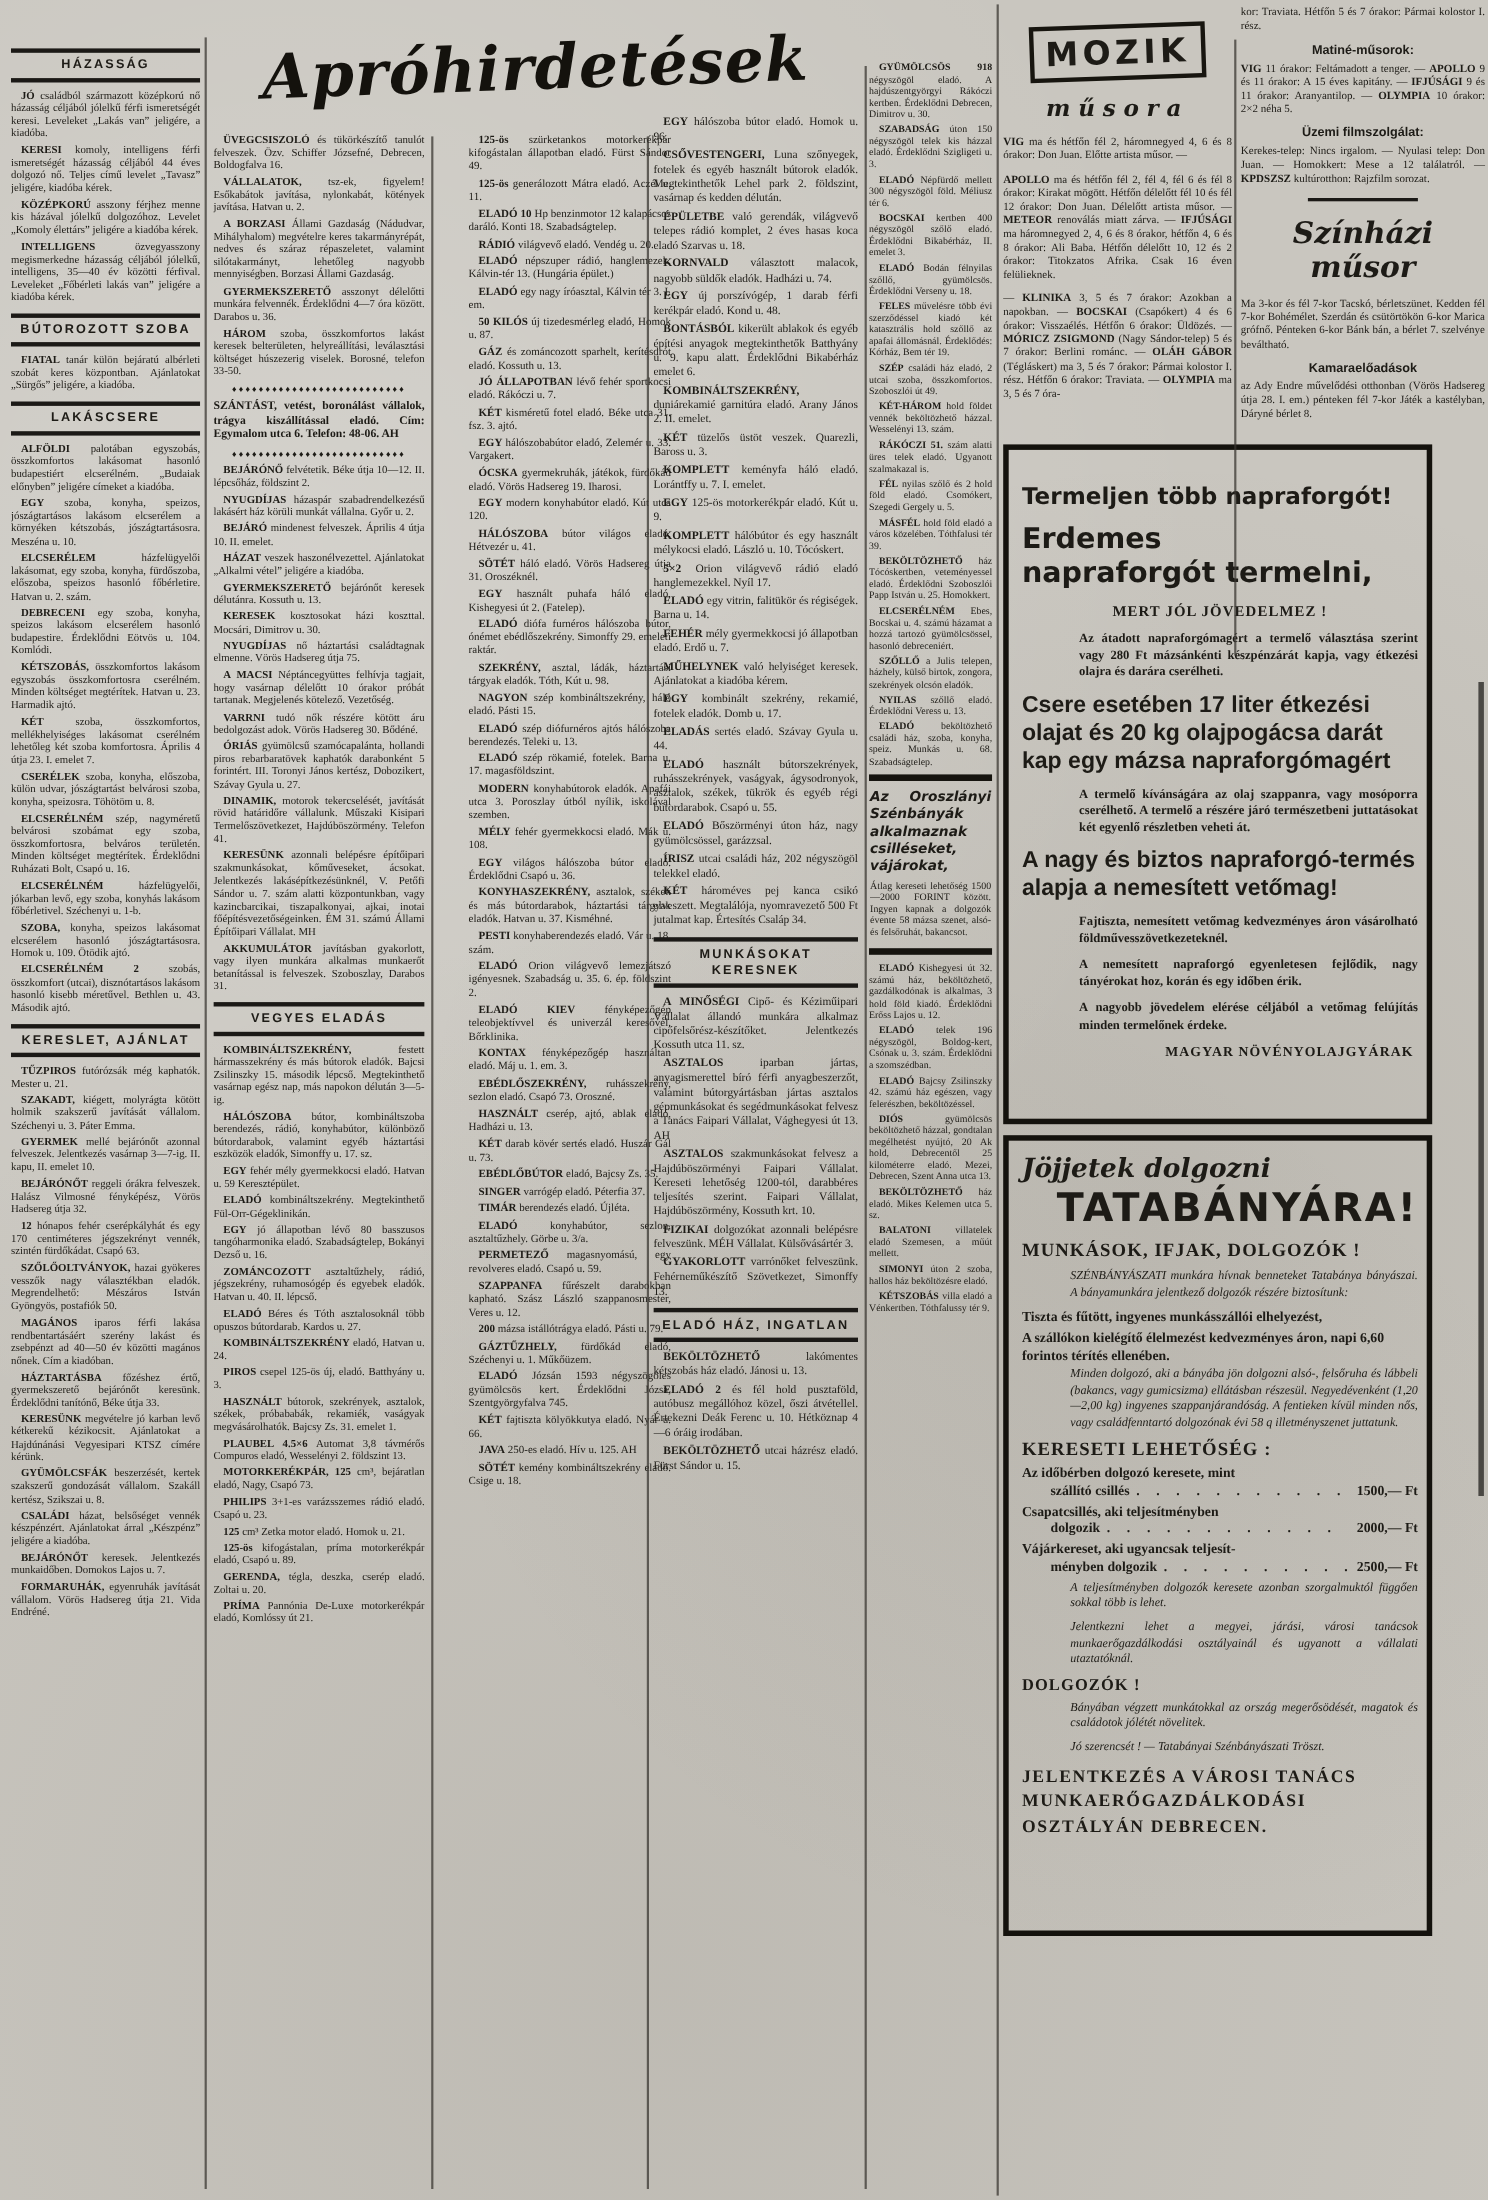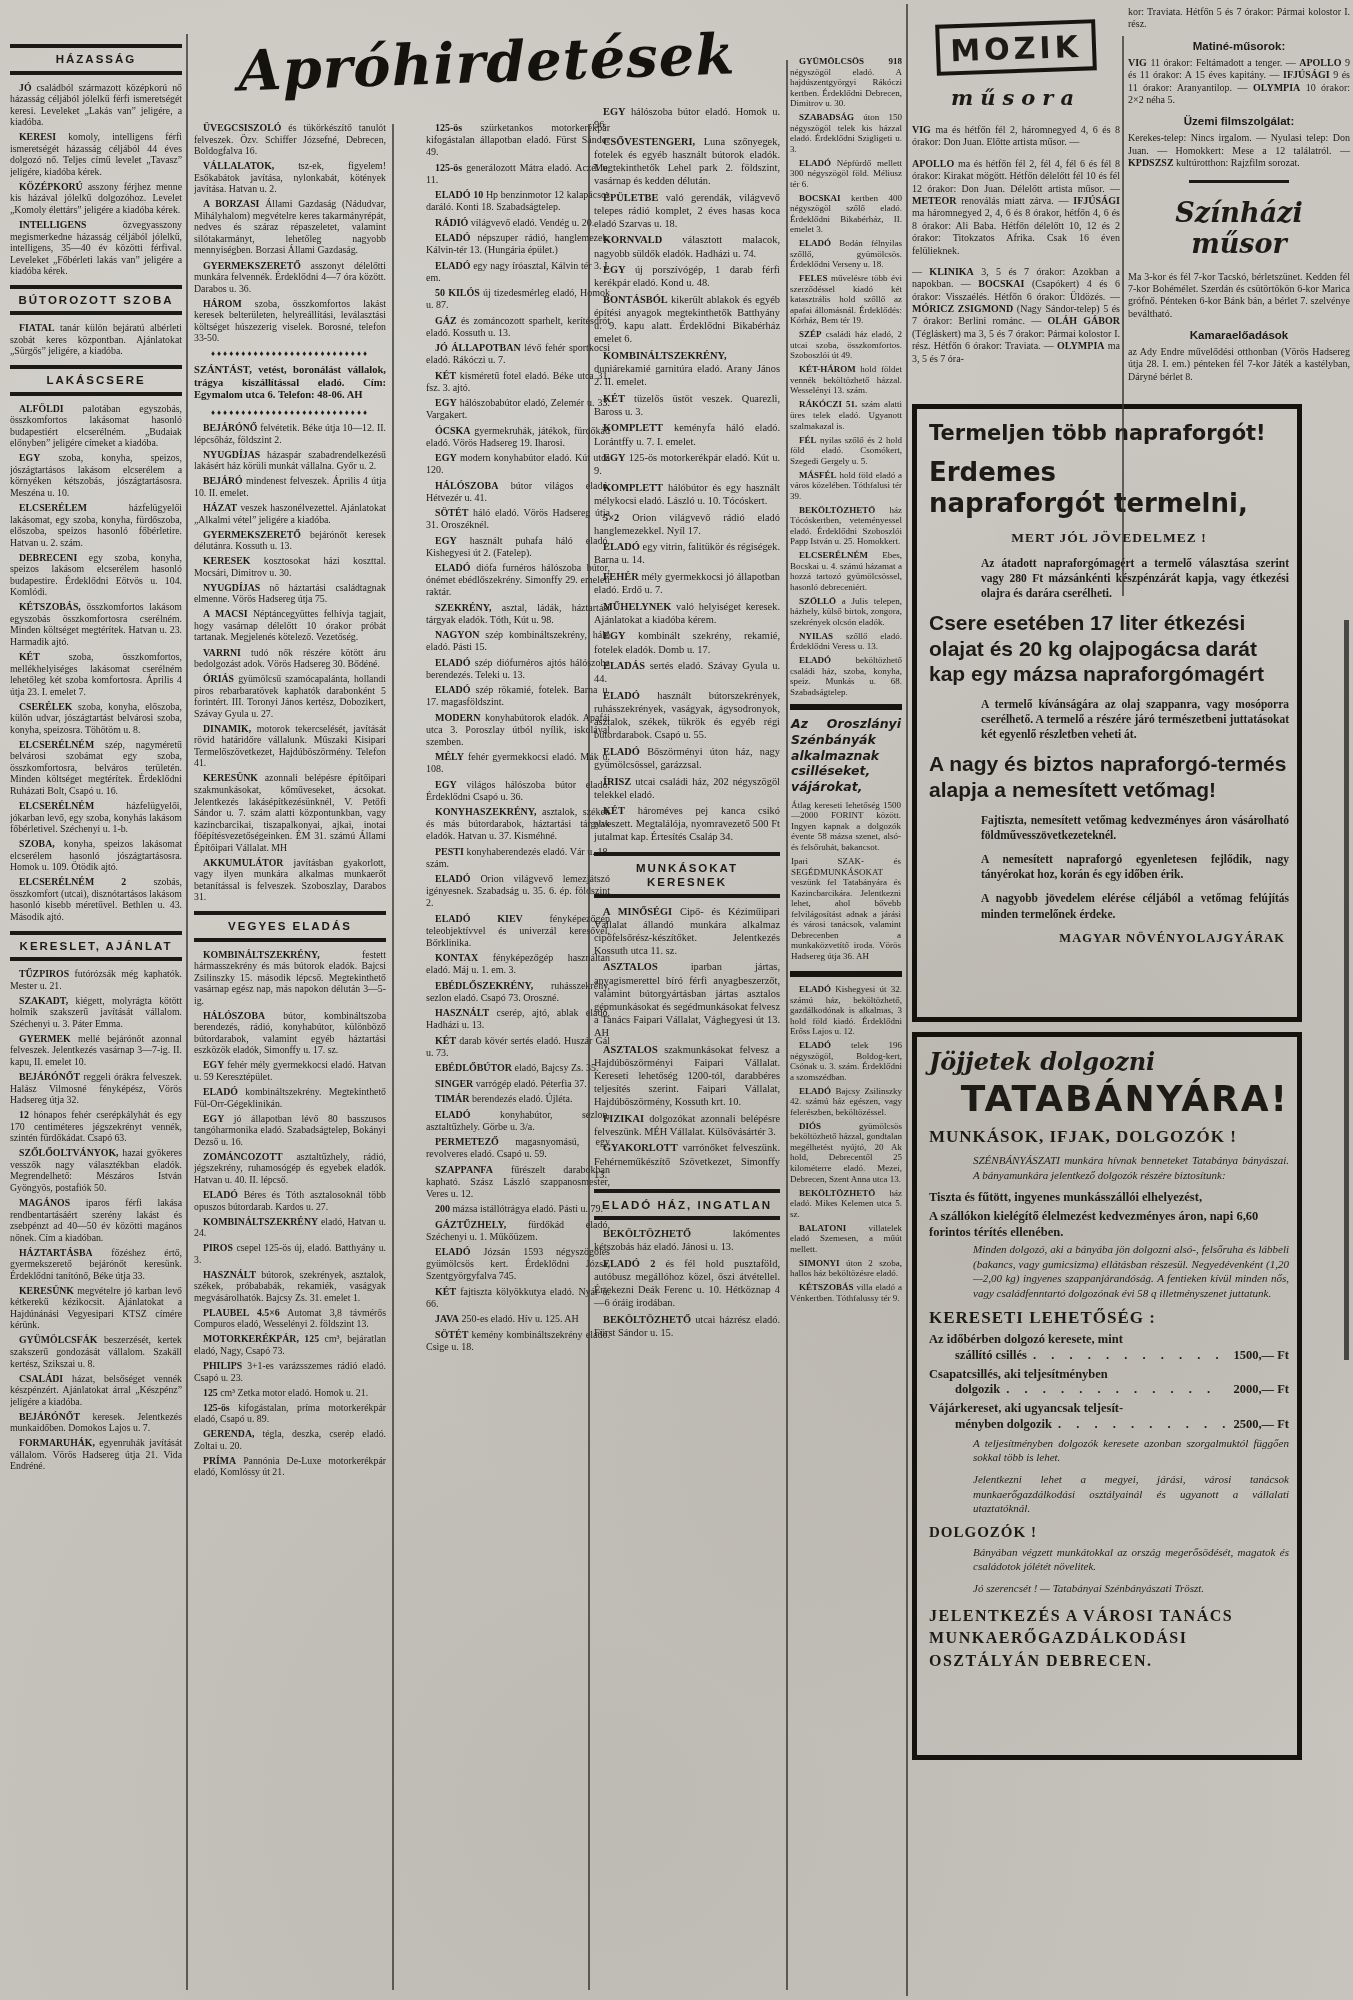--- a/index.html
+++ b/index.html
@@ -43,21 +43,21 @@
   .cine-p{font-size:10px;line-height:1.24;text-align:justify;margin:0 0 9px;}
   .center-head{text-align:center;font-weight:bold;font-family:"Liberation Sans",sans-serif;
     font-size:11.5px;margin:5px 0 5px;}
   .shortrule{width:100px;border-top:3px solid #1b1916;margin:10px auto 12px;}
   .szinhaz-head{font-family:"DejaVu Serif",serif;font-style:italic;font-weight:bold;
     font-size:27px;text-align:center;margin:14px 0 12px;}
   
   .sunflower{border:5px solid #14120d;width:360px;margin-top:12px;padding:12px 8px 8px 12px;
     height:588px;overflow:hidden;font-family:"Liberation Serif",serif;}
   .sf-h1{font-family:"DejaVu Sans",sans-serif;font-weight:bold;font-size:21px;white-space:nowrap;
-    margin:0 0 12px;letter-spacing:0;}
+    margin:18px 0 12px;letter-spacing:0;}
   .sf-h2{font-family:"DejaVu Sans",sans-serif;font-weight:bold;font-size:26px;line-height:1.2;margin:0 0 10px;}
   .sf-mert{text-align:center;font-weight:bold;font-size:13.5px;letter-spacing:1px;margin:4px 0 10px;}
   .sf-p{font-weight:bold;font-size:11.5px;line-height:1.32;margin:0 0 9px 52px;text-align:justify;}
   .sf-claim{font-family:Liberation Sans, sans-serif;font-weight:bold;font-size:21px;line-height:1.22;margin:4px 0 10px;}
   .sf-sign{text-align:right;font-weight:bold;font-size:12.5px;letter-spacing:1px;margin:6px 4px 0 0;}
   
   .tatabanya{border:5px solid #14120d;width:360px;margin-top:10px;padding:10px 8px 8px 12px;
     height:700px;overflow:hidden;}
   .tb-intro{font-family:"DejaVu Serif",serif;font-style:italic;font-weight:bold;font-size:24px;margin:0 0 2px;}
   .tb-title{font-family:"DejaVu Sans",sans-serif;font-weight:bold;font-size:36px;letter-spacing:2px;
@@ -249,21 +249,20 @@
       <p class="ad"><b>FÉL</b> nyilas szőlő és 2 hold föld eladó. Csomókert, Szegedi Gergely u. 5.</p>
       <p class="ad"><b>MÁSFÉL</b> hold föld eladó a város közelében. Tóthfalusi tér 39.</p>
       <p class="ad"><b>BEKÖLTÖZHETŐ</b> ház Tócóskertben, veteményessel eladó. Érdeklődni Szoboszlói Papp István u. 25. Homokkert.</p>
       <p class="ad"><b>ELCSERÉLNÉM</b> Ebes, Bocskai u. 4. számú házamat a hozzá tartozó gyümölcsössel, hasonló debreceniért.</p>
       <p class="ad"><b>SZŐLLŐ</b> a Julis telepen, házhely, külső birtok, zongora, szekrények olcsón eladók.</p>
       <p class="ad"><b>NYILAS</b> szőllő eladó. Érdeklődni Veress u. 13.</p>
       <p class="ad"><b>ELADÓ</b> beköltözhető családi ház, szoba, konyha, speiz. Munkás u. 68. Szabadságtelep.</p>
       <div class="minibox">
         <div class="mini-big">Az Oroszlányi Szénbányák alkalmaznak csilléseket, vájárokat,</div>
         <p>Átlag kereseti lehetőség 1500—2000 FORINT között. Ingyen kapnak a dolgozók évente 58 mázsa szenet, alsó- és felsőruhát, bakancsot.</p>
-        <p>Ipari SZAK- és SEGÉDMUNKÁSOKAT veszünk fel Tatabányára és Kazincbarcikára. Jelentkezni lehet, ahol bővebb felvilágosítást adnak a járási és városi tanácsok, valamint Debrecenben a munkaközvetítő iroda. Vörös Hadsereg útja 36. AH</p>
       </div>
       <p class="ad"><b>ELADÓ</b> Kishegyesi út 32. számú ház, beköltözhető, gazdálkodónak is alkalmas, 3 hold föld kiadó. Érdeklődni Erőss Lajos u. 12.</p>
       <p class="ad"><b>ELADÓ</b> telek 196 négyszögöl, Boldog-kert, Csónak u. 3. szám. Érdeklődni a szomszédban.</p>
       <p class="ad"><b>ELADÓ</b> Bajcsy Zsilinszky 42. számú ház egészen, vagy felerészben, beköltözéssel.</p>
       <p class="ad"><b>DIÓS</b> gyümölcsös beköltözhető házzal, gondtalan megélhetést nyújtó, 20 Ak hold, Debrecentől 25 kilométerre eladó. Mezei, Debrecen, Szent Anna utca 13.</p>
       <p class="ad"><b>BEKÖLTÖZHETŐ</b> ház eladó. Mikes Kelemen utca 5. sz.</p>
       <p class="ad"><b>BALATONI</b> villatelek eladó Szemesen, a műút mellett.</p>
       <p class="ad"><b>SIMONYI</b> úton 2 szoba, hallos ház beköltözésre eladó.</p>
       <p class="ad"><b>KÉTSZOBÁS</b> villa eladó a Vénkertben. Tóthfalussy tér 9.</p>
     </div>

